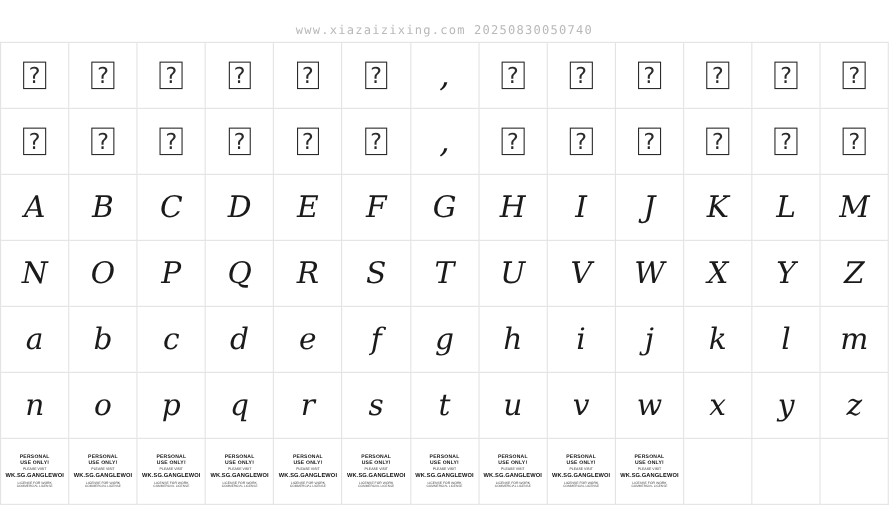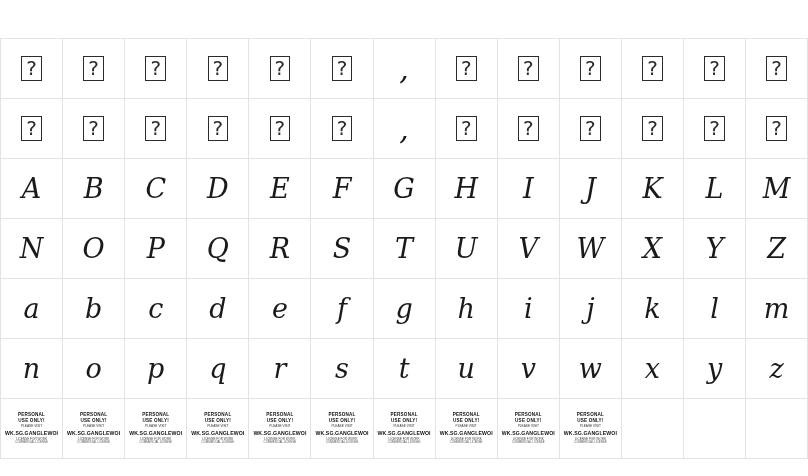--- a/index.html
+++ b/index.html
@@ -119,20 +119,21 @@
     color: #555;
     line-height: 1.3;
     text-align: center;
   }
 </style>
 </head>
 <body>
 
 <div class="page">
 
+  <div class="watermark">www.xiazaizixing.com 20250830050740</div>
 
   <div class="grid">
       <div class="cell">
         <span class="glyph tofu">?</span>
       </div>
       <div class="cell">
         <span class="glyph tofu">?</span>
       </div>
       <div class="cell">
         <span class="glyph tofu">?</span>

